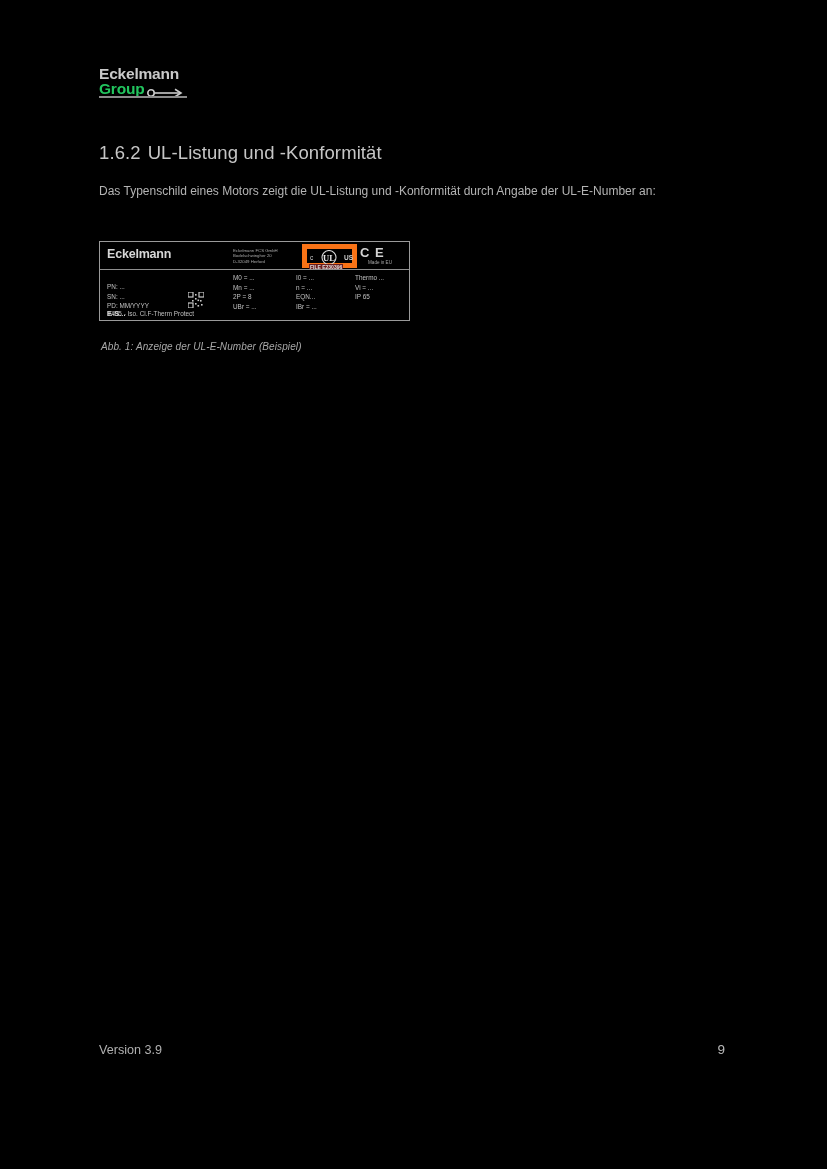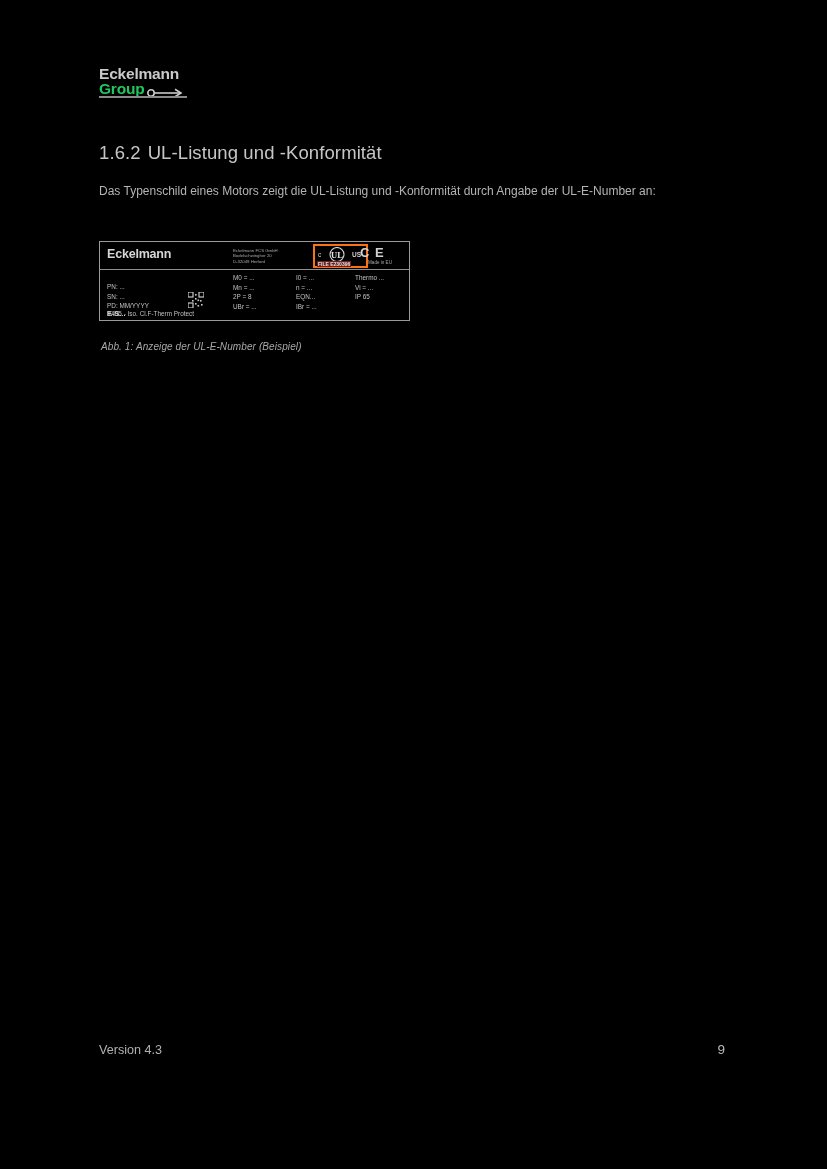--- a/index.html
+++ b/index.html
@@ -130,25 +130,25 @@
   .np-hline {
     position: absolute;
     left: 0;
     top: 27px;
     width: 100%;
     height: 1px;
     background: #8f8f8f;
   }
   .np-ul-box {
     position: absolute;
-    left: 213px;
+    left: 202px;
     top: 2px;
     width: 55px;
     height: 24px;
-    border: 2px solid #f97316;
+    border: 5px solid #f97316;
     box-sizing: border-box;
   }
   .np-ul-c {
     position: absolute;
     left: 3px;
     top: 5px;
     font-size: 6.5px;
     color: #d0d0d0;
   }
   .np-ul-mark {
@@ -332,16 +332,16 @@
         <rect x="13" y="12" width="1.6" height="1.6" fill="#c8c8c8"></rect>
         <rect x="4" y="8" width="1.6" height="1.6" fill="#c8c8c8"></rect>
       </svg>
 
       <div class="np-bottom">IMB5 - Iso. Cl.F-Therm Protect</div>
     </div>
   </div>
 
   <div class="caption">Abb. 1: Anzeige der UL-E-Number (Beispiel)</div>
 
-  <div class="footer-left">Version 4.3</div>
+  <div class="footer-left">Version 3.9</div>
   <div class="footer-right">9</div>
 
 </div>
 
 </body></html>

